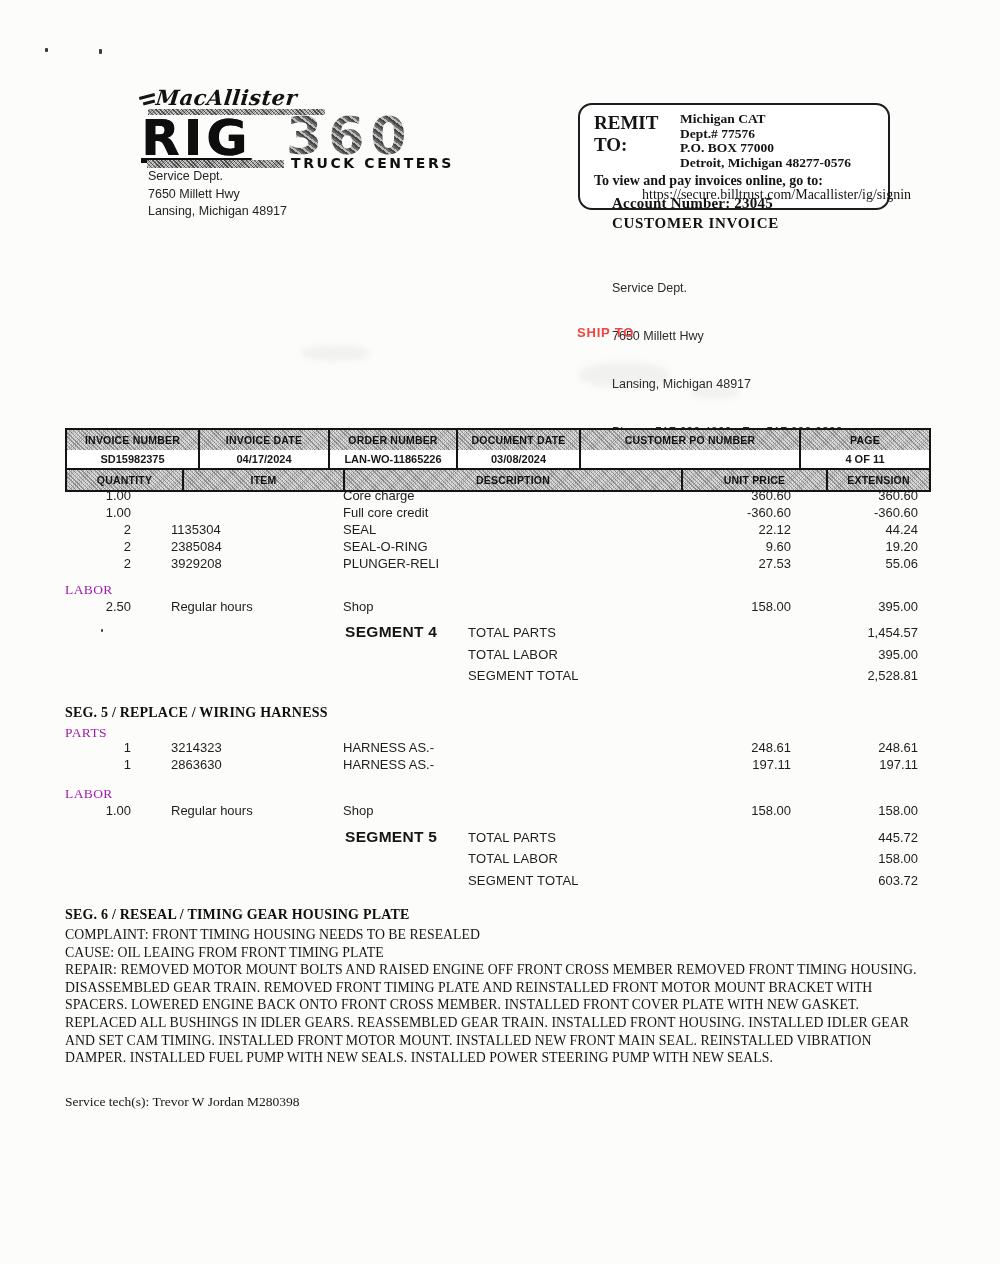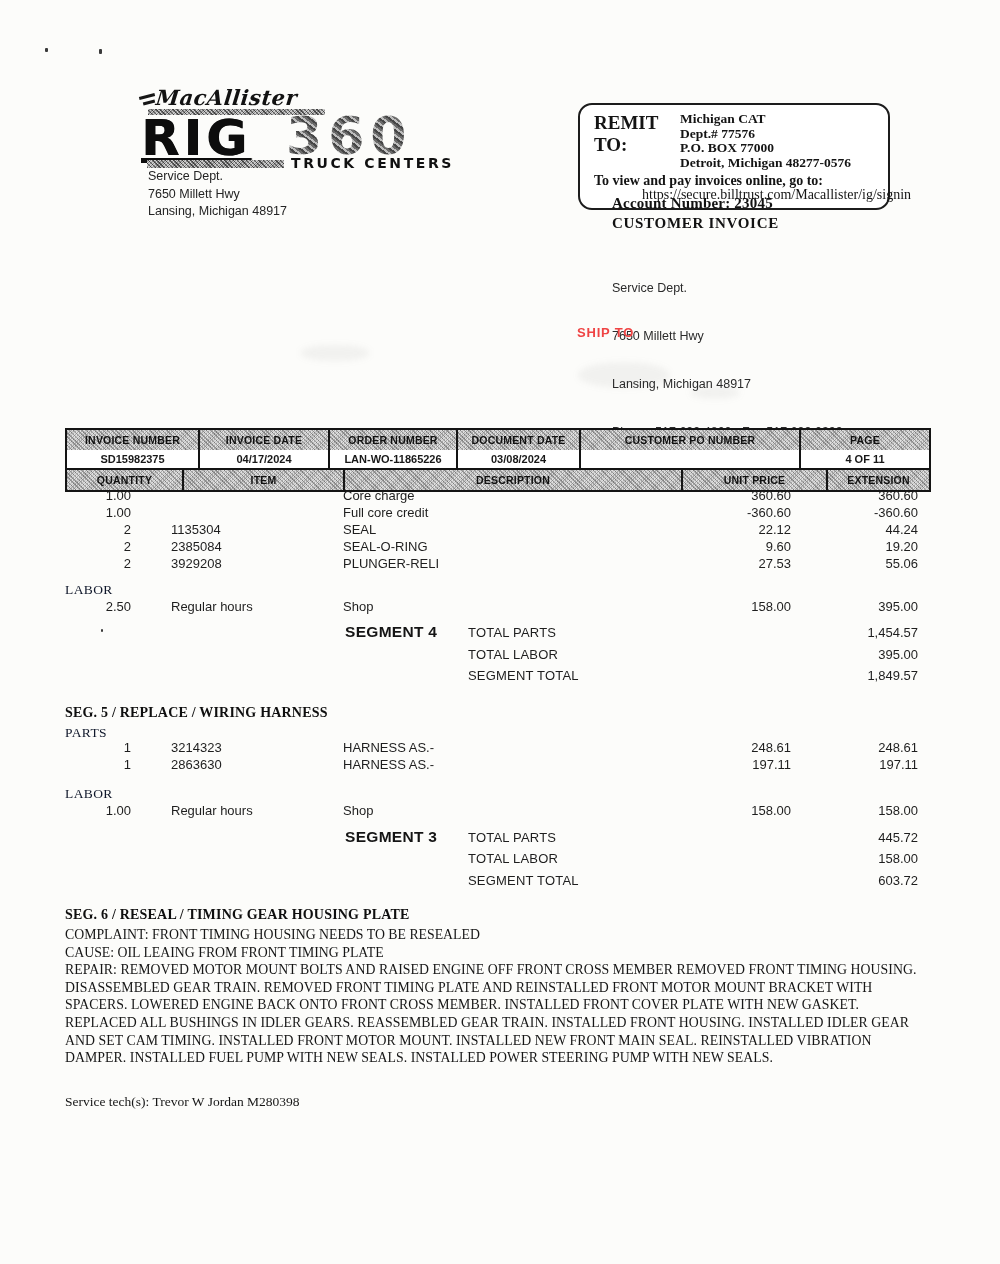--- a/index.html
+++ b/index.html
@@ -69,21 +69,21 @@
   .v1c{height:18px;font-size:11px;font-weight:bold;color:#181818;background:#fff;}
   .hsep{height:2px;background:#141414;}
   
   .items{position:absolute;left:65px;top:488px;width:866px;color:#1e1e1e;}
   .li{position:relative;height:17px;font-size:13px;}
   .cq{position:absolute;left:0;width:66px;text-align:right;}
   .ci{position:absolute;left:106px;}
   .cd{position:absolute;left:278px;}
   .cu{position:absolute;right:140px;width:140px;text-align:right;}
   .ce{position:absolute;right:13px;width:140px;text-align:right;}
-  .group-label{font:13.5px "Liberation Serif",serif;color:#0f172a;height:17px;letter-spacing:.4px;}
+  .group-label{font:13.5px "Liberation Serif",serif;color:#a21caf;height:17px;letter-spacing:.4px;}
   .mt-labor{margin-top:9px;}
   .totals{margin-top:9px;}
   .trow{position:relative;height:21.5px;font-size:13px;}
   .tseg{position:absolute;left:280px;top:-2px;font:bold 15.5px "Liberation Sans",sans-serif;letter-spacing:.3px;color:#141414;}
   .tlabel{position:absolute;left:403px;letter-spacing:.2px;}
   .sheading{font:bold 14px "Liberation Serif",serif;color:#0f0f0f;height:20px;letter-spacing:.2px;}
   .mt-seg5{margin-top:15px;}
   .parts-label{height:15px;}
   .mt-seg6{margin-top:13px;height:19px;}
   .bodyline{font:13.8px "Liberation Serif",serif;line-height:17.6px;color:#161616;height:17.6px;}
@@ -224,21 +224,21 @@
         <span class="tseg">SEGMENT 4</span>
         <span class="tlabel">TOTAL PARTS</span>
         <span class="ce">1,454.57</span>
       </div>
       <div class="trow">
         <span class="tlabel">TOTAL LABOR</span>
         <span class="ce">395.00</span>
       </div>
       <div class="trow">
         <span class="tlabel">SEGMENT TOTAL</span>
-        <span class="ce">1,849.57</span>
+        <span class="ce">2,528.81</span>
       </div>
     </div>
 
     <div class="sheading mt-seg5">SEG. 5 / REPLACE / WIRING HARNESS</div>
     <div class="group-label parts-label">PARTS</div>
     <div class="li">
       <span class="cq">1</span>
       <span class="ci">3214323</span>
       <span class="cd">HARNESS AS.-</span>
       <span class="cu">248.61</span>
@@ -256,21 +256,21 @@
     <div class="li">
       <span class="cq">1.00</span>
       <span class="ci">Regular hours</span>
       <span class="cd">Shop</span>
       <span class="cu">158.00</span>
       <span class="ce">158.00</span>
     </div>
 
     <div class="totals" style="margin-top:10px;">
       <div class="trow">
-        <span class="tseg">SEGMENT 3</span>
+        <span class="tseg">SEGMENT 5</span>
         <span class="tlabel">TOTAL PARTS</span>
         <span class="ce">445.72</span>
       </div>
       <div class="trow">
         <span class="tlabel">TOTAL LABOR</span>
         <span class="ce">158.00</span>
       </div>
       <div class="trow">
         <span class="tlabel">SEGMENT TOTAL</span>
         <span class="ce">603.72</span>

